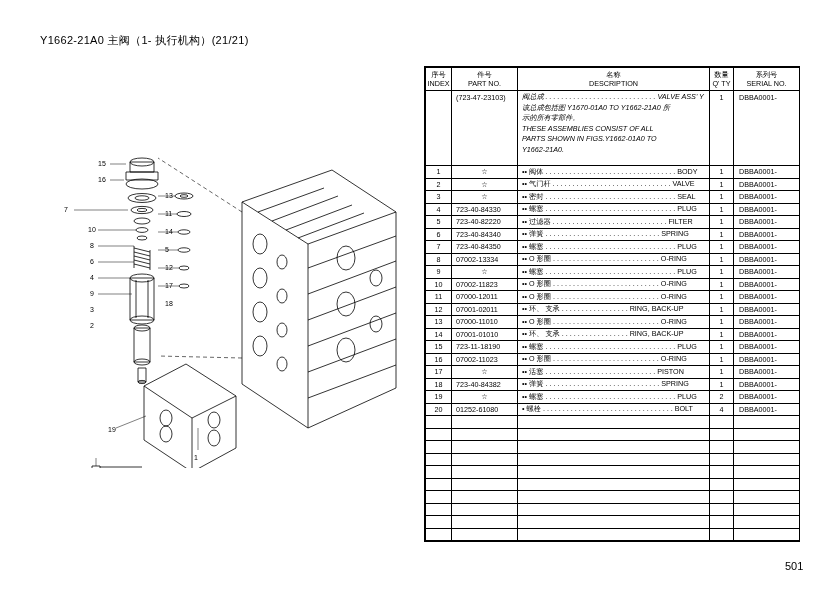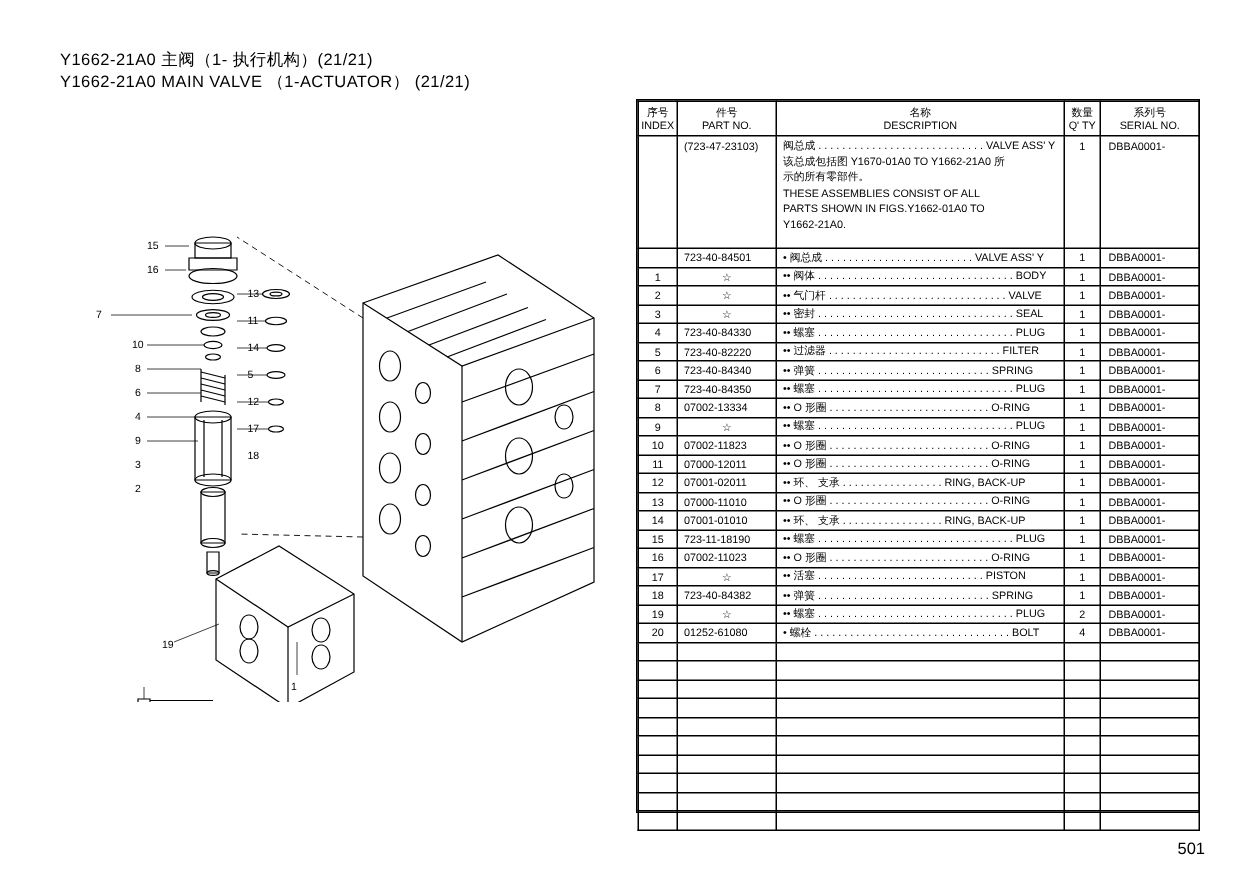--- a/index.html
+++ b/index.html
@@ -43,21 +43,20 @@
   .art{position:absolute;left:46px;top:128px;width:360px;height:340px;}
   .art svg{display:block;}
 </style>
 </head>
 <body>
 
 <div class="page">
 
   <div class="hdr">
     <div>Y1662-21A0  主阀（1- 执行机构）(21/21)</div>
-    <div>Y1662-21A0  MAIN VALVE （1-ACTUATOR） (21/21)</div>
   </div>
 
   <div class="art">
     <svg width="360" height="340" viewBox="0 0 360 340" fill="none" stroke="#000" stroke-width="0.7">
 
       <g stroke-width="0.8">
         <polygon points="196,74 286,42 350,84 350,260 262,300 196,256" fill="#fff"></polygon>
         <polyline points="196,74 262,116 350,84"></polyline>
         <line x1="262" y1="116" x2="262" y2="300"></line>
 
@@ -230,39 +229,32 @@
           <th>
             <span>系列号</span>
             <span>SERIAL NO.</span>
           </th>
         </tr>
       </thead>
       <tbody id="tbody">
           <tr>
             <td class="index"></td>
             <td class="part" style="vertical-align: top; padding-top: 2px;">(723-47-23103)</td>
-            <td class="desc note" style="vertical-align: top; height: 72px;">
+            <td class="desc note" style="vertical-align: top; height: 72px; font-style: italic;">
               <div>阀总成 . . . . . . . . . . . . . . . . . . . . . . . . . . . . VALVE ASS' Y</div>
               <div>该总成包括图 Y1670-01A0 TO Y1662-21A0 所</div>
               <div>示的所有零部件。</div>
               <div>THESE ASSEMBLIES CONSIST OF ALL</div>
               <div>PARTS SHOWN IN FIGS.Y1662-01A0 TO</div>
               <div>Y1662-21A0.</div>
             </td>
             <td class="qty" style="vertical-align: top; padding-top: 2px;">1</td>
             <td class="serial" style="vertical-align: top; padding-top: 2px;">DBBA0001-</td>
           </tr>
           <tr>
-            <td class="index"></td>
-            <td class="part">723-40-84501</td>
-            <td class="desc">• 阀总成 . . . . . . . . . . . . . . . . . . . . . . . . . VALVE ASS' Y</td>
-            <td class="qty">1</td>
-            <td class="serial">DBBA0001-</td>
-          </tr>
-          <tr>
             <td class="index">1</td>
             <td class="part" style="text-align: center; padding-left: 0px;">☆</td>
             <td class="desc">•• 阀体 . . . . . . . . . . . . . . . . . . . . . . . . . . . . . . . . . BODY</td>
             <td class="qty">1</td>
             <td class="serial">DBBA0001-</td>
           </tr>
           <tr>
             <td class="index">2</td>
             <td class="part" style="text-align: center; padding-left: 0px;">☆</td>
             <td class="desc">•• 气门杆 . . . . . . . . . . . . . . . . . . . . . . . . . . . . . . VALVE</td>

